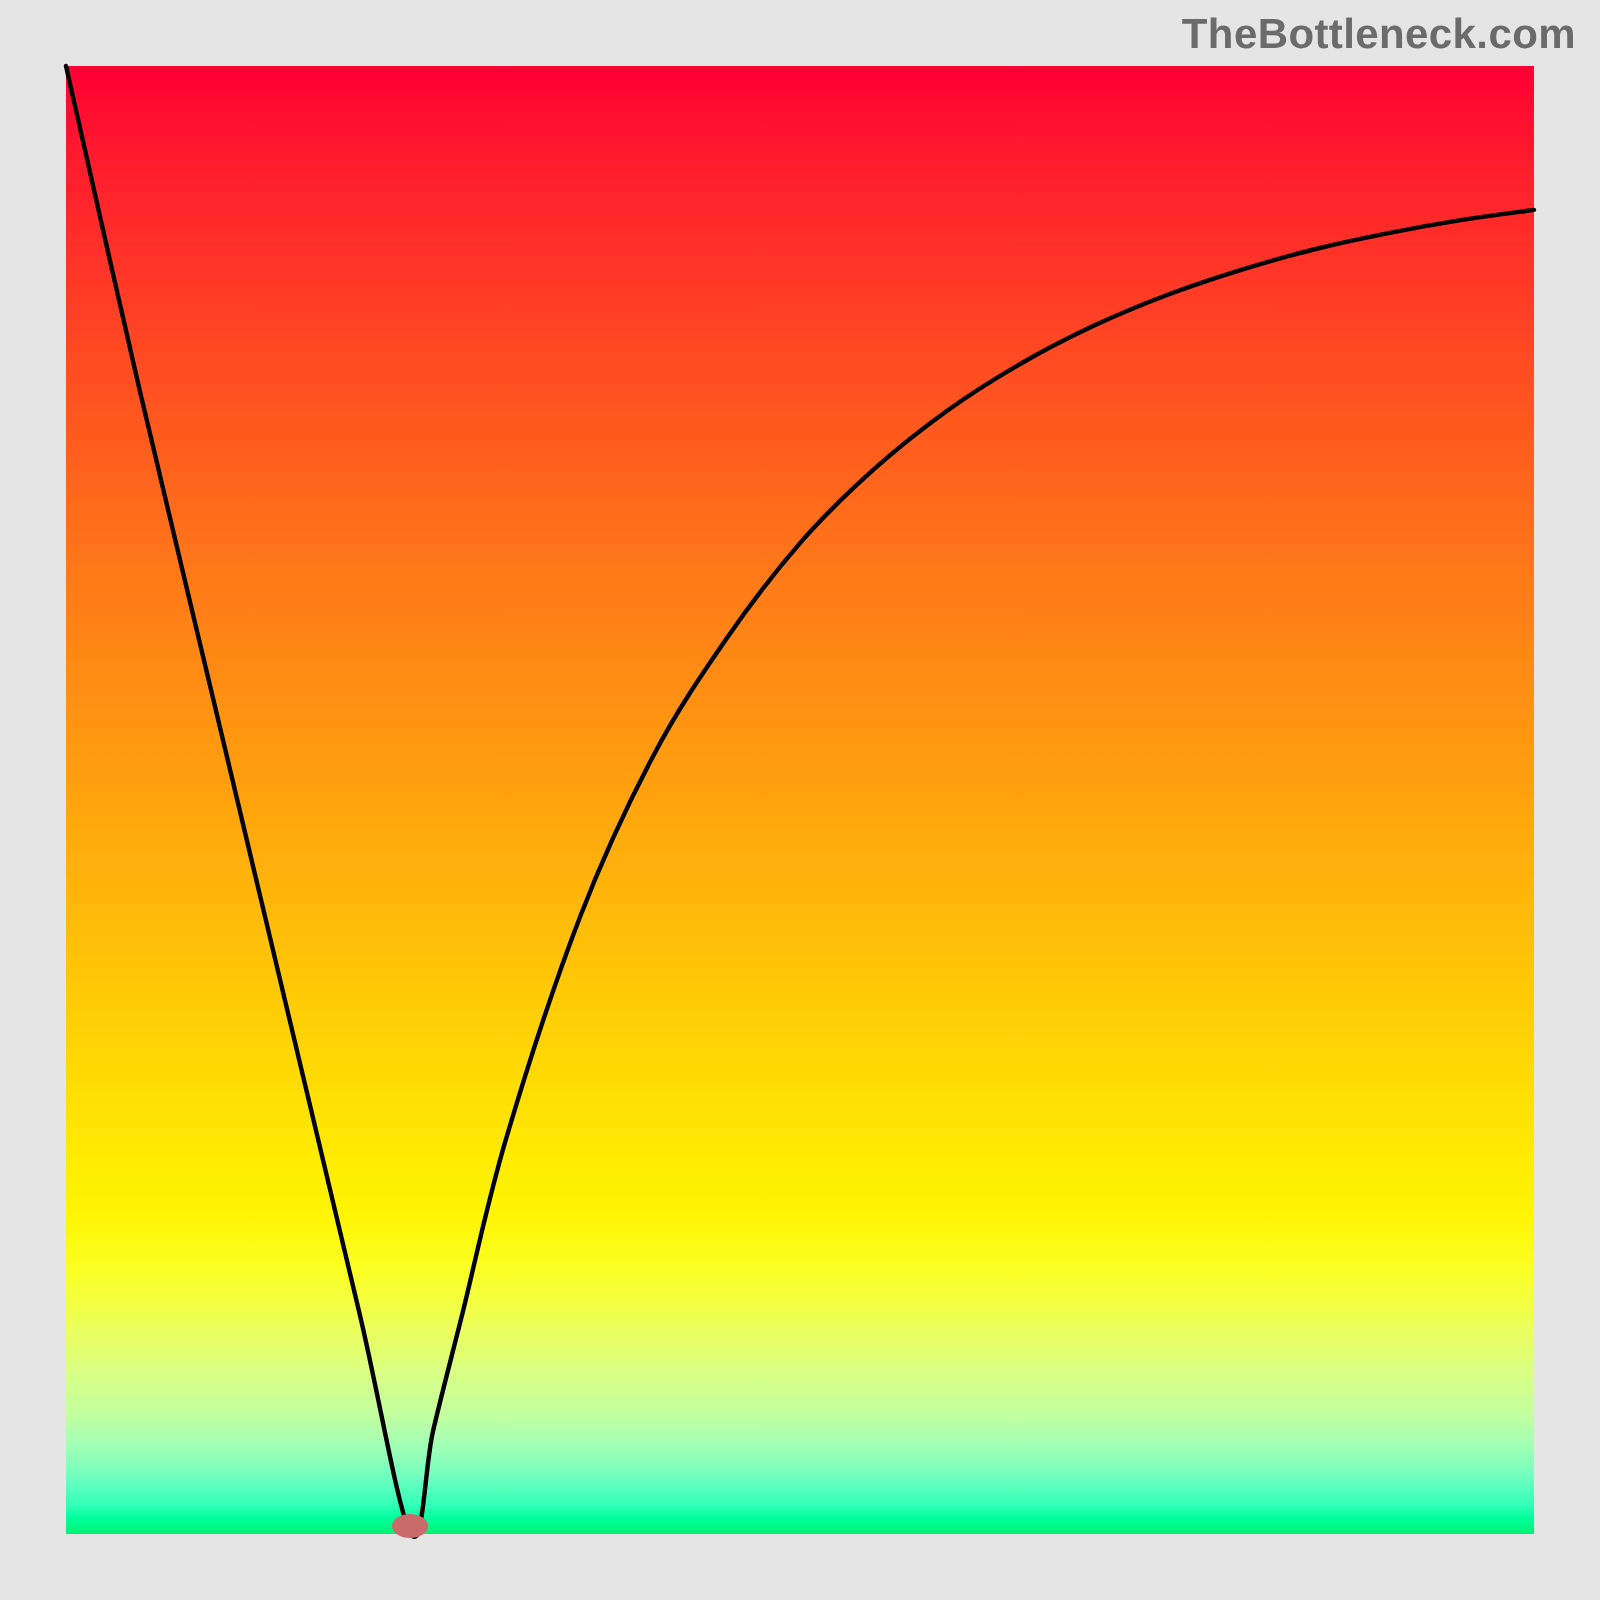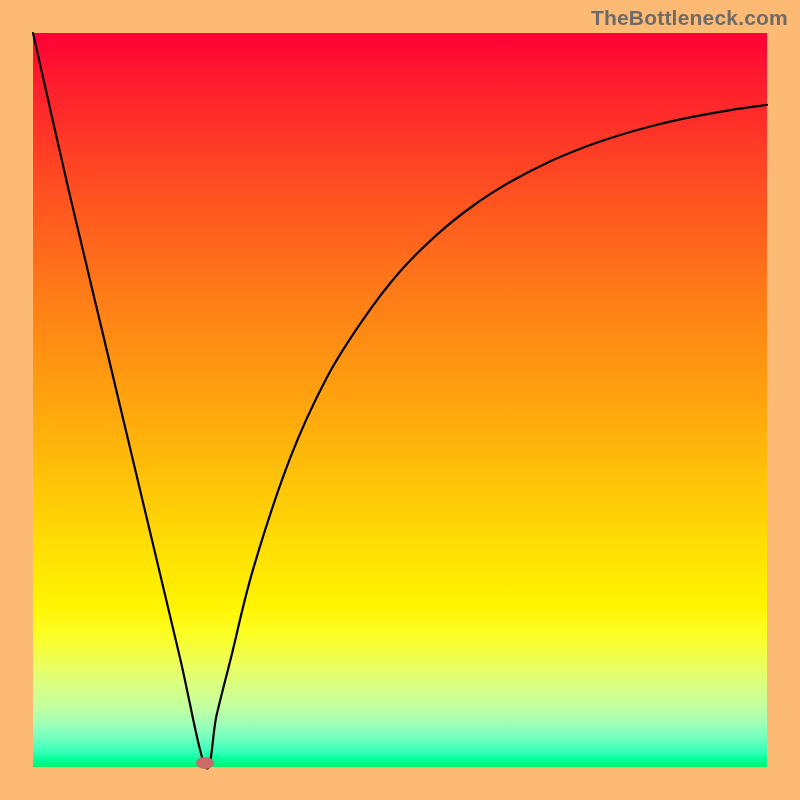--- a/index.html
+++ b/index.html
@@ -8,21 +8,21 @@
     width: 800px;
     height: 800px;
     background: #000;
     overflow: hidden;
     font-family: Arial, Helvetica, sans-serif;
   }
   .frame {
     position: relative;
     width: 800px;
     height: 800px;
-    background: #fdba74;
+    background: #e5e5e5;
   }
   .plot-area {
     position: absolute;
     left: 33px;
     top: 33px;
     width: 734px;
     height: 734px;
     
     background: linear-gradient(
       to bottom,

